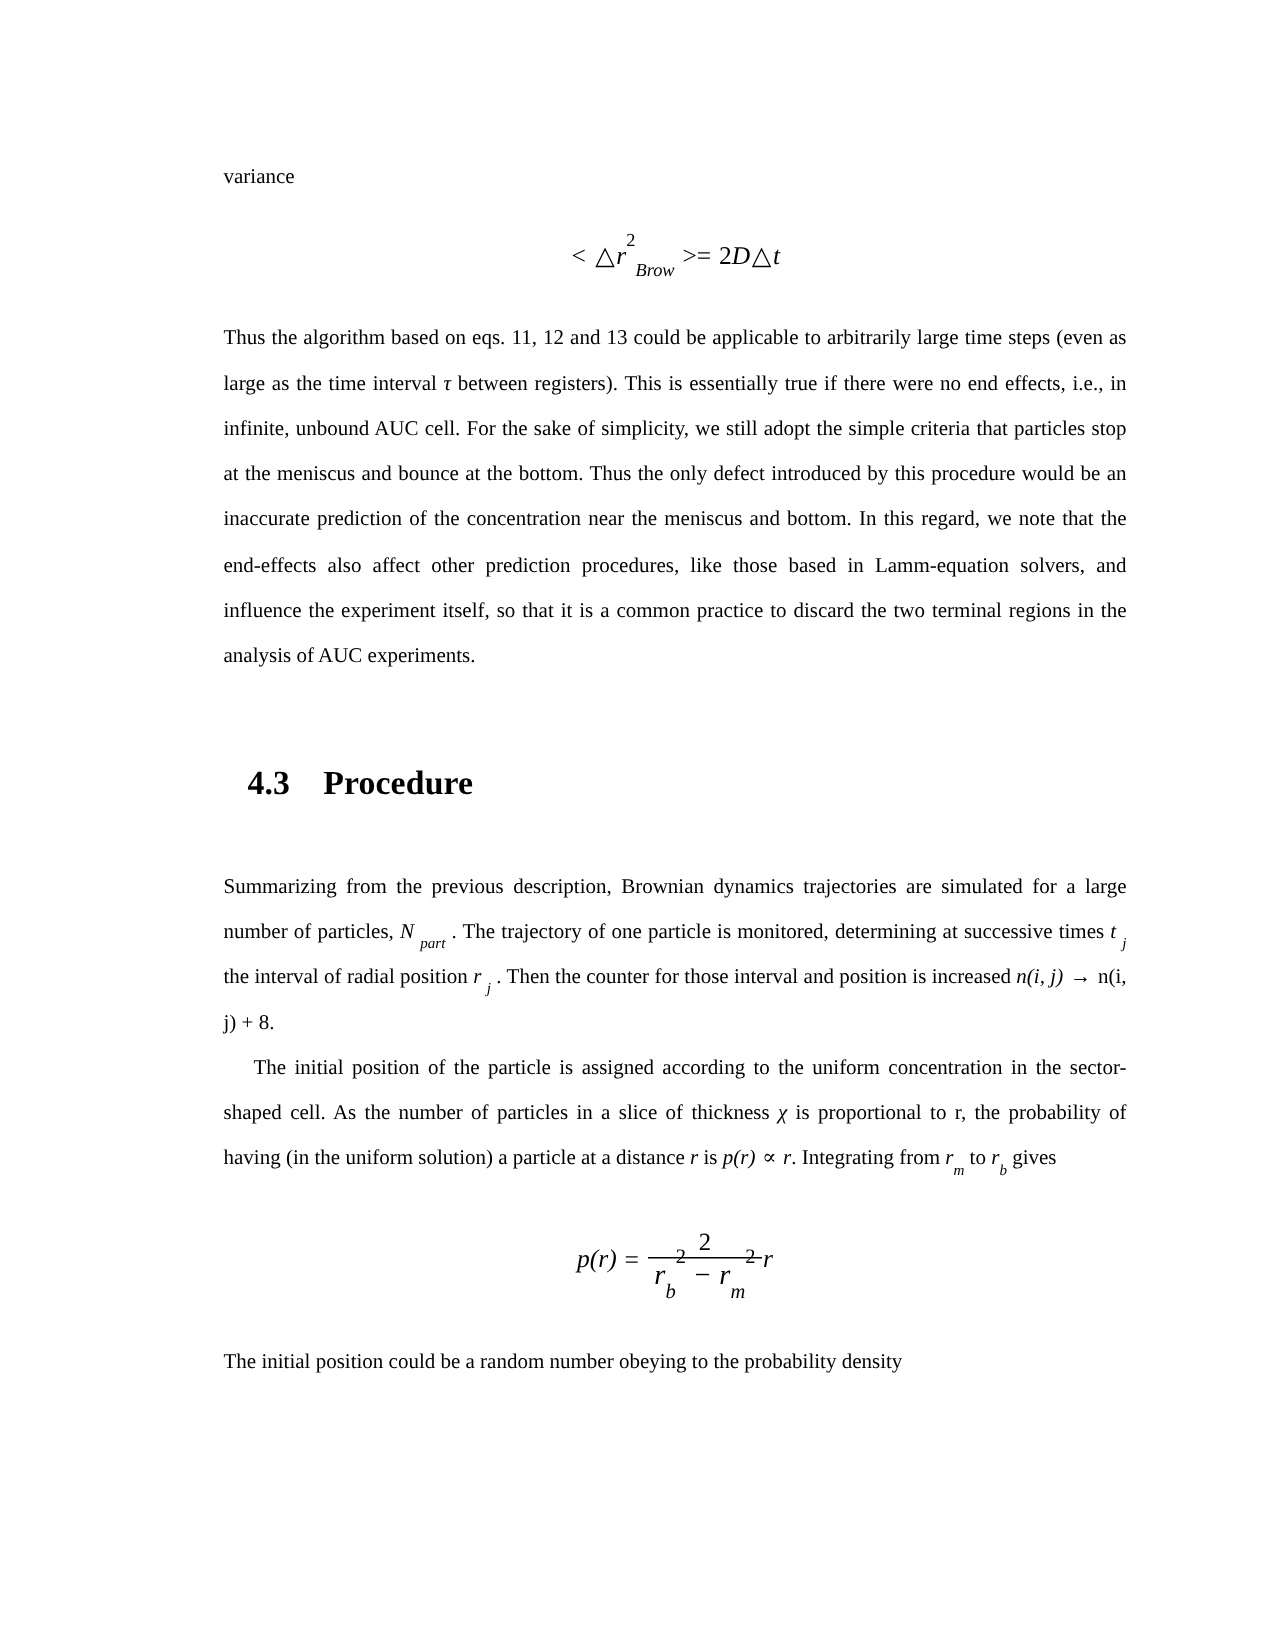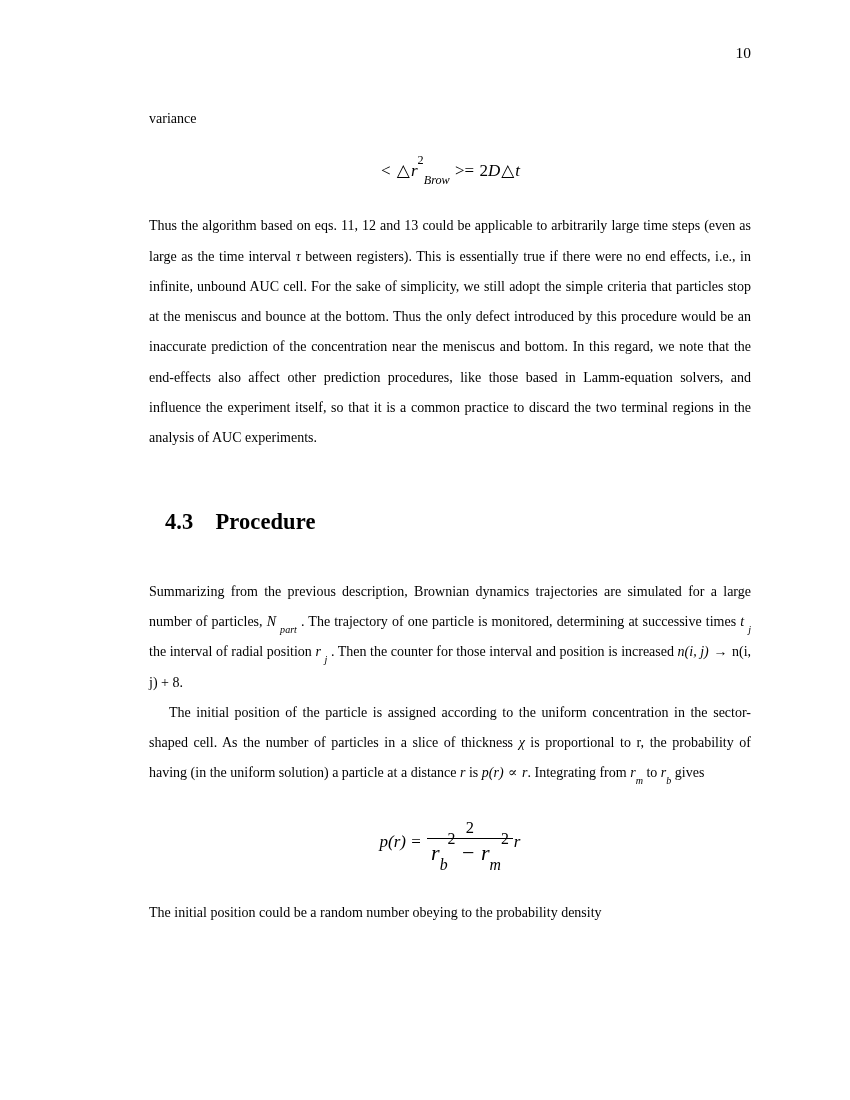--- a/index.html
+++ b/index.html
@@ -82,39 +82,38 @@
   }
   .frac .num {
     display: block;
     padding: 0 4px 1px 4px;
     border-bottom: 1.1px solid #000;
     font-size: 16.5px;
   }
   .frac .den {
     display: block;
     padding: 1px 4px 0 4px;
-    font-size: 22px;
+    font-size: 19px;
   }
 
   
   h2.section {
     margin: 16px;
     font-size: 22.5px;
     font-weight: bold;
     line-height: 1.15;
     letter-spacing: 0.1px;
   }
   h2.section .num { margin-right: 22px; }
 </style>
 </head>
 <body>
 
 <div class="page">
 
-  <div class="folio">10</div>
 
   <div class="column">
 
     <p class="noindent">
       <span>variance</span>
     </p>
 
     <div class="gap-md"></div>
 
     <div class="display-eq">

